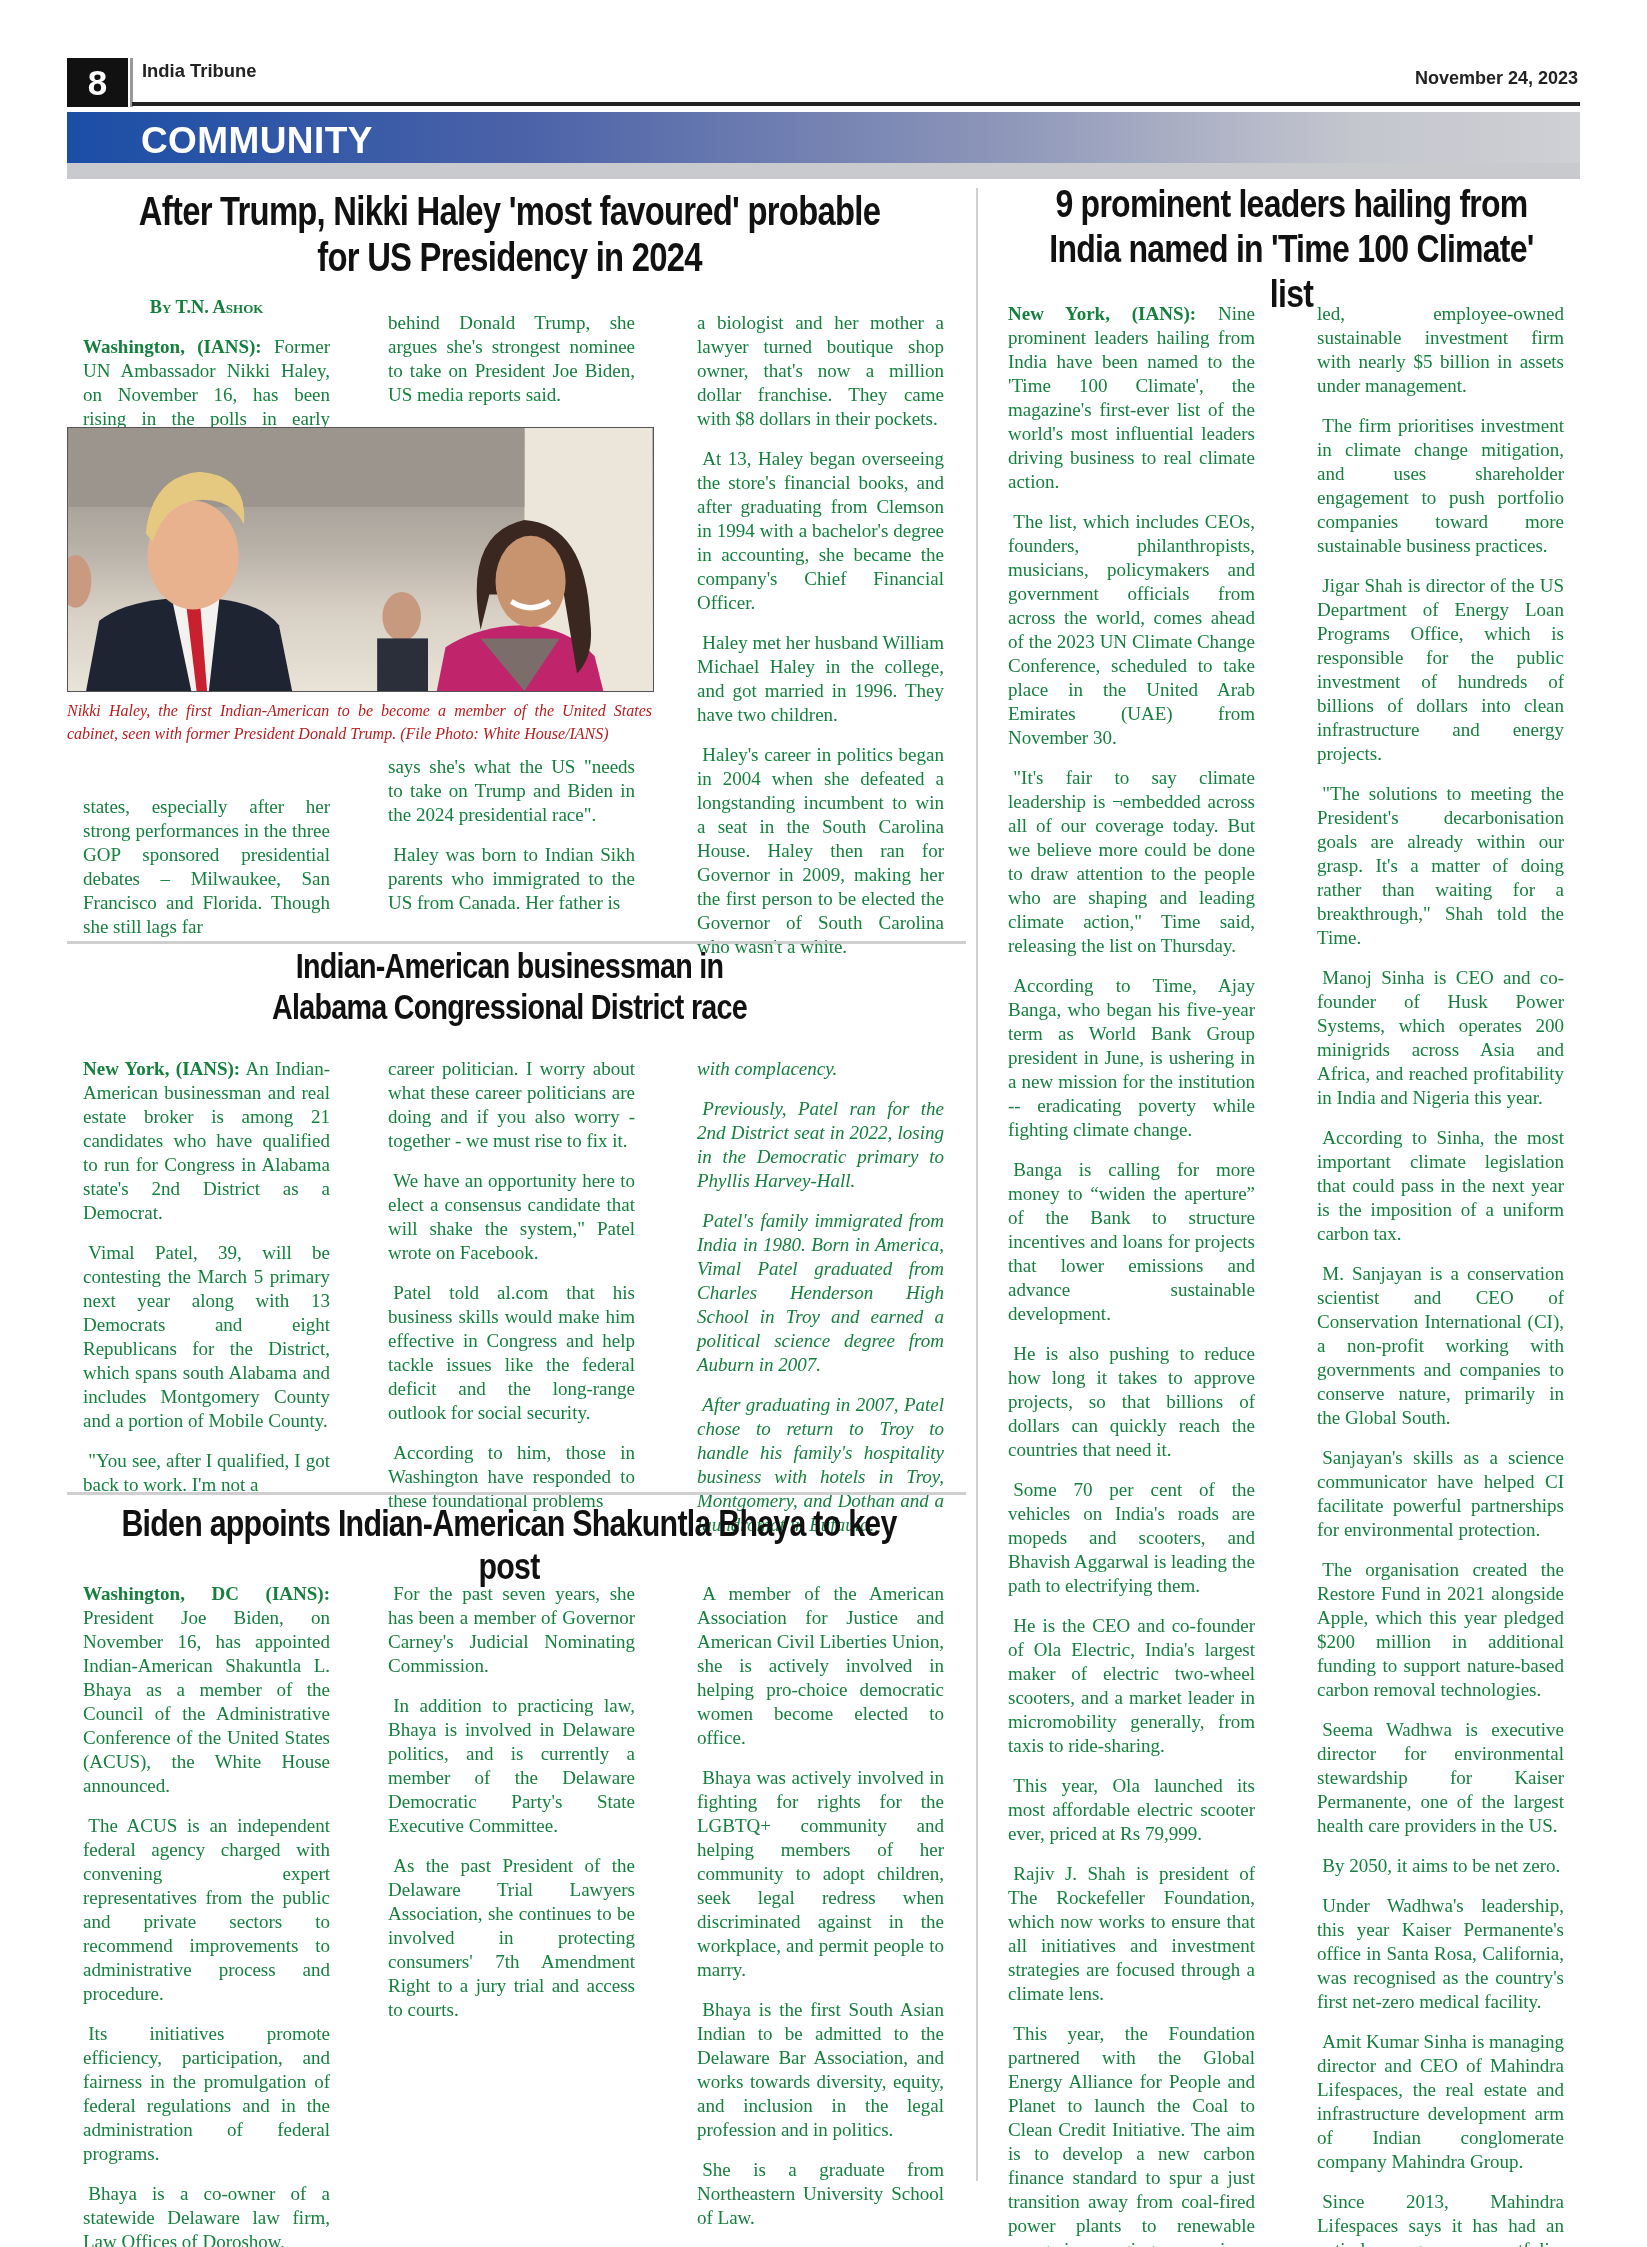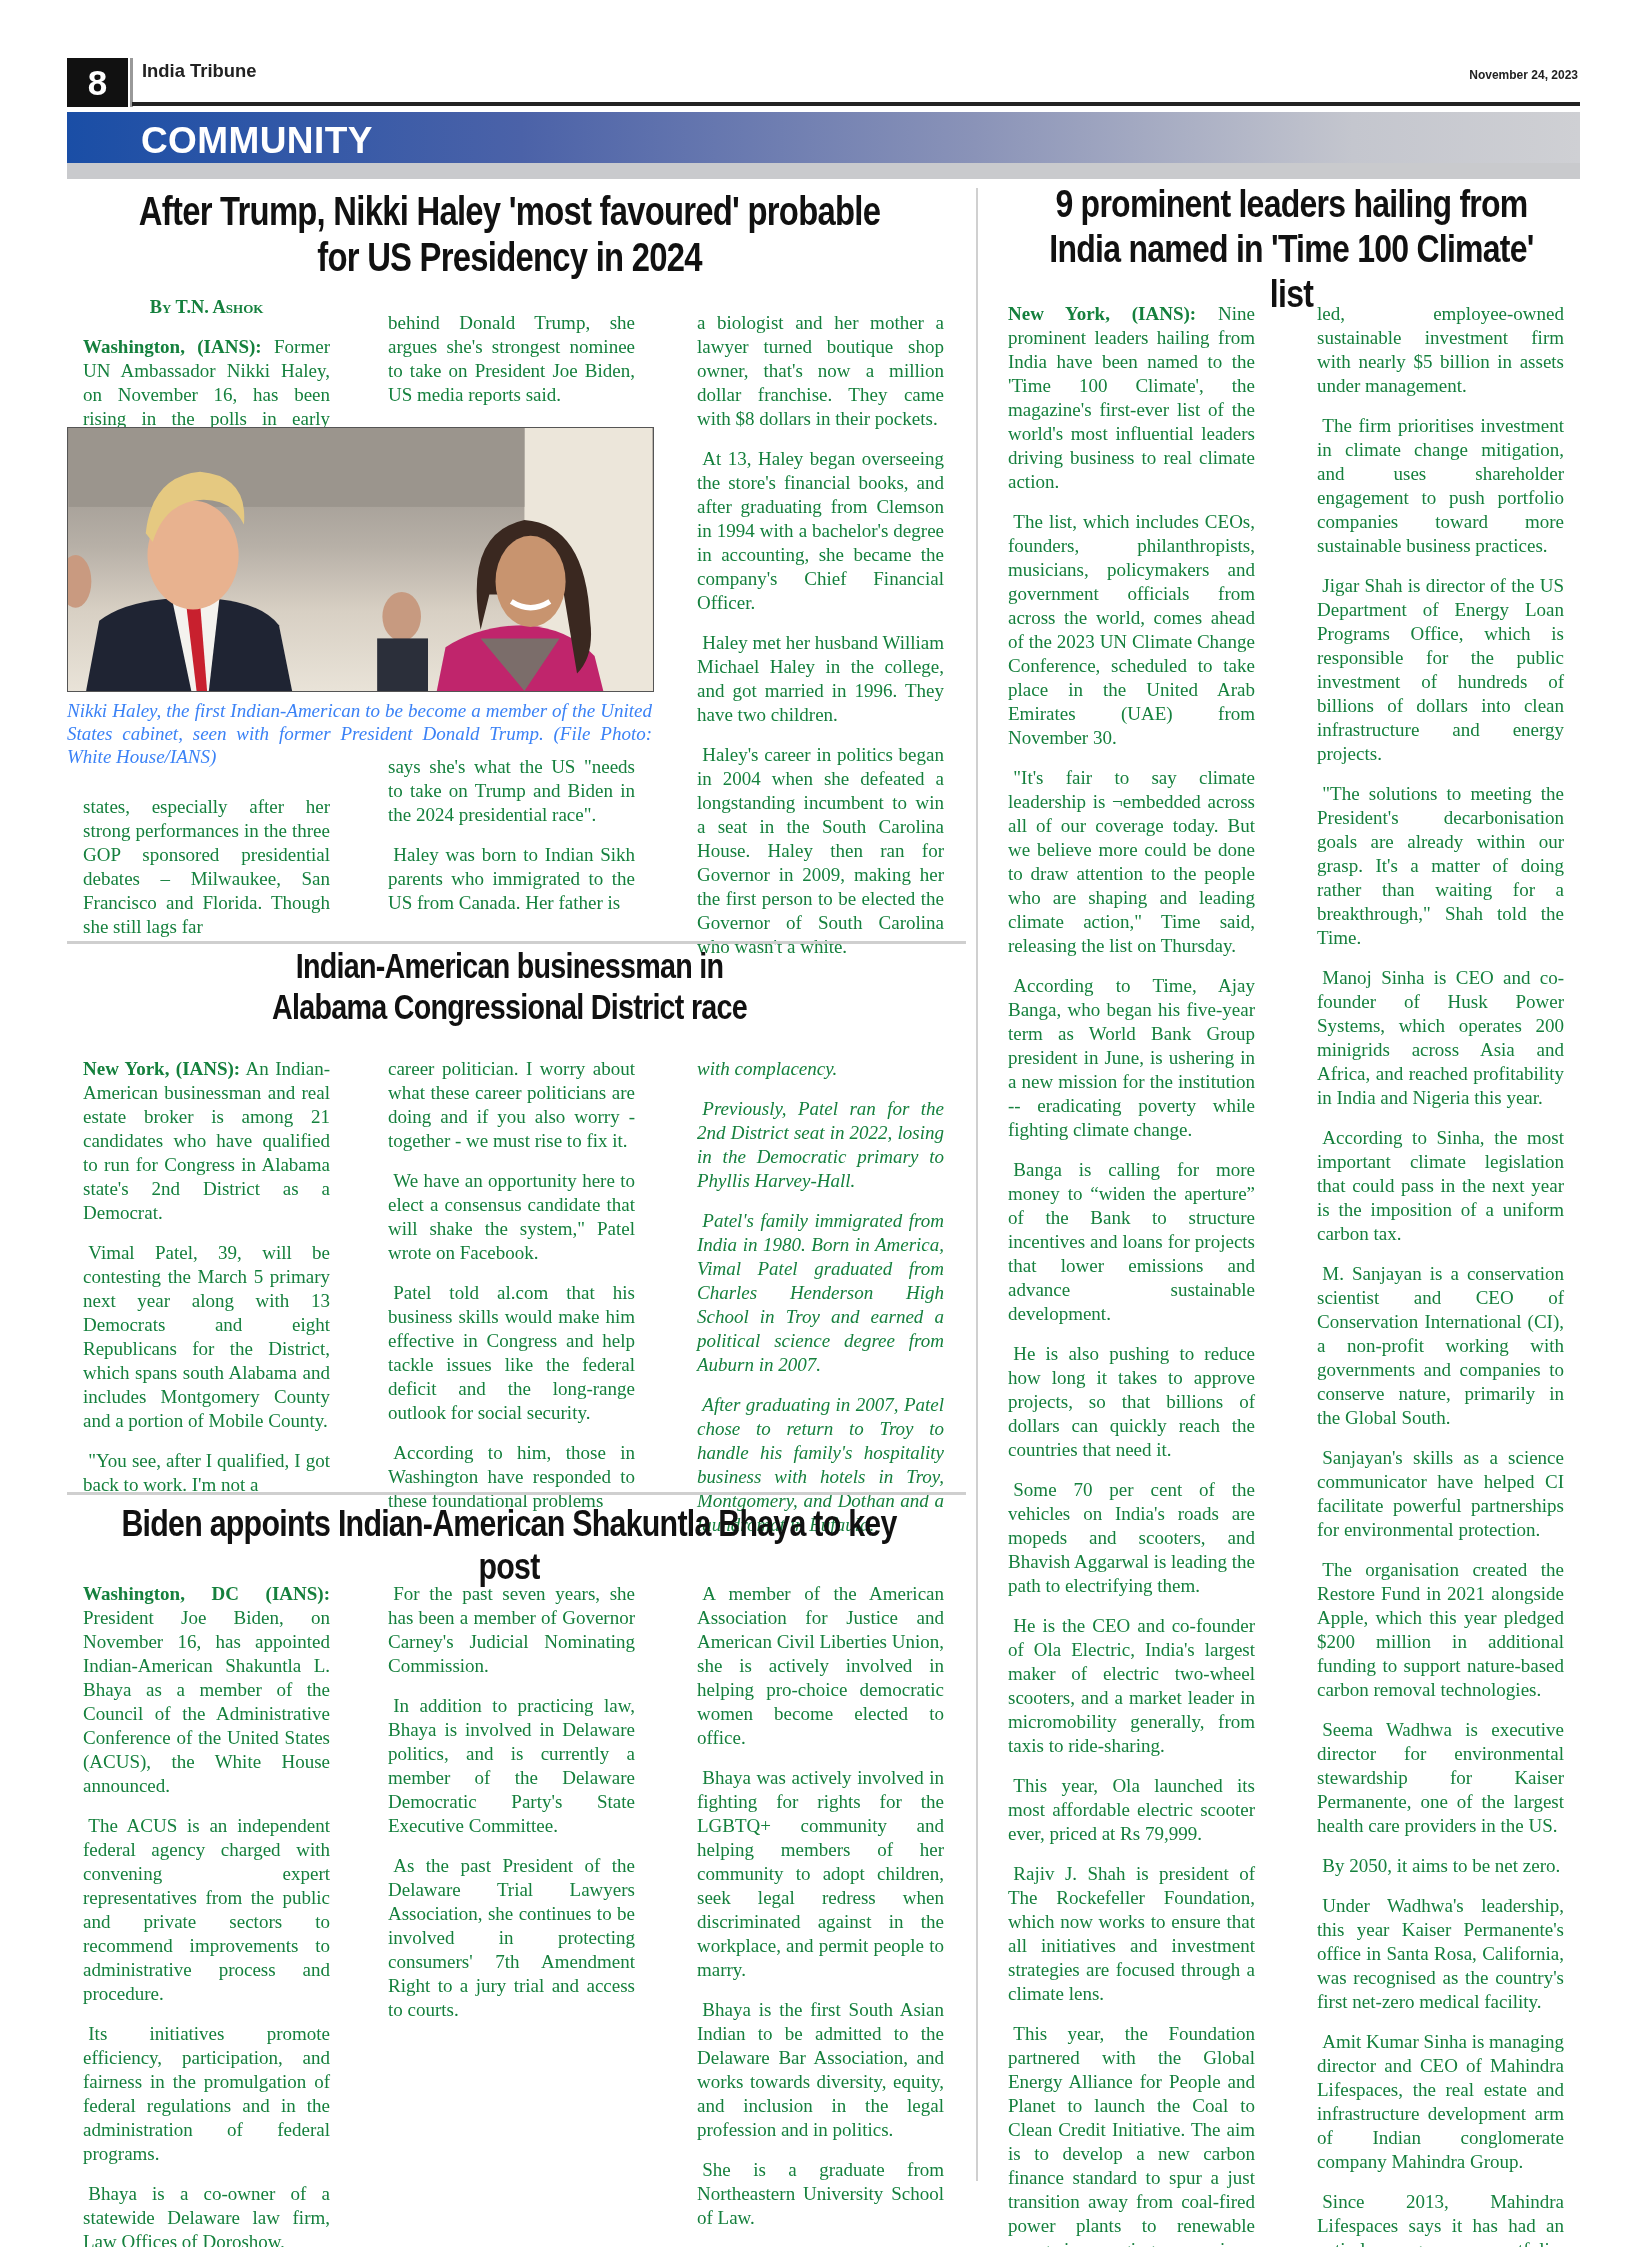--- a/index.html
+++ b/index.html
@@ -1,32 +1,32 @@
 <!DOCTYPE html>
 <html style="font-size:14px"><head>
 <meta charset="utf-8">
 <style>
   html,body{margin:0;padding:0;background:#fff;}
   body{width:1648px;height:2247px;position:relative;overflow:hidden;color:#1a1a1a;}
   .abs{position:absolute;}
   .page-num{left:67px;top:58px;width:61px;height:49px;background:#111;color:#fff;font-family:"Liberation Sans",sans-serif;font-weight:bold;font-size:35px;text-align:center;line-height:49px;}
   .paper-name{left:142px;top:60px;font-family:"Liberation Sans",sans-serif;font-weight:bold;font-size:18.4px;color:#222;}
-  .issue-date{right:70px;top:68px;font-family:"Liberation Sans",sans-serif;font-weight:bold;font-size:12px;color:#222;}
+  .issue-date{right:70px;top:68px;font-family:"Liberation Sans",sans-serif;font-weight:bold;font-size:18px;color:#222;}
   .head-rule{left:132px;top:102px;width:1448px;height:3.5px;background:#222;}
   .vsep-top{left:130px;top:58px;width:2.6px;height:49px;background:#999;}
   .section-band{left:67px;top:112px;width:1513px;height:51px;background:linear-gradient(90deg,#1a4ea6 0%,#4b62a8 30%,#8a93b8 60%,#c4c6ce 85%,#cfd0d4 100%);}
   .section-band .label{position:absolute;left:74px;top:8px;font-family:"Liberation Sans",sans-serif;font-weight:bold;font-size:37px;color:#fff;letter-spacing:0.4px;}
   .section-sub{left:67px;top:163px;width:1513px;height:16px;background:#c9cacd;}
   .hl{font-family:"Liberation Sans",sans-serif;font-weight:bold;color:#111;text-align:center;letter-spacing:-0.9px;transform:scaleX(0.82);transform-origin:center top;line-height:1.16;}
   .col{font-family:"Liberation Serif",serif;font-size:19px;line-height:24px;text-align:justify;color:#15803d;hyphens:auto;}
   .col p{margin:16px;text-indent:5.3px;}
   .col p.first{text-indent:0;}
   .dl{font-weight:bold;}
   .byline{font-family:"Liberation Serif",serif;font-weight:bold;font-size:18.4px;text-align:center;font-variant:small-caps;margin:0 0 1.8px 0;}
-  .caption{font-family:"Liberation Serif",serif;font-style:italic;font-size:19px;line-height:23px;color:#3b82f6;text-align:justify;}
+  .caption{font-family:"Liberation Serif",serif;font-style:italic;font-size:16px;line-height:23px;color:#b91c1c;text-align:justify;}
   .hrule{height:2.6px;background:#cfcfcf;}
   .vrule{width:1.8px;background:#d0d0d0;}
   .photo{left:67px;top:427px;width:585px;height:263px;overflow:hidden;border:0.9px solid #555;background:linear-gradient(180deg,#8f8a84 0%,#b7b0a7 45%,#d8d0c4 70%,#e9e3d8 100%);}
 </style>
 </head>
 <body>
 
 <div class="abs page-num">8</div>
 <div class="abs vsep-top"></div>
 <div class="abs paper-name">India Tribune</div>

